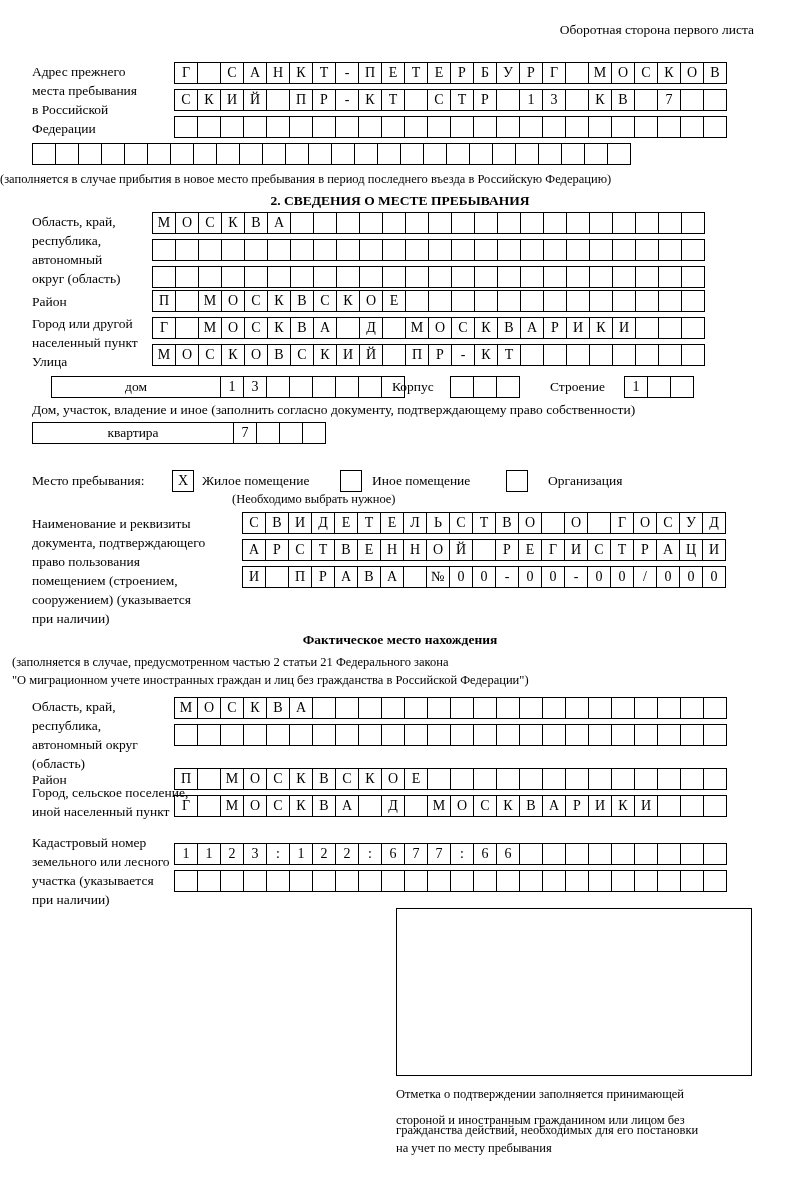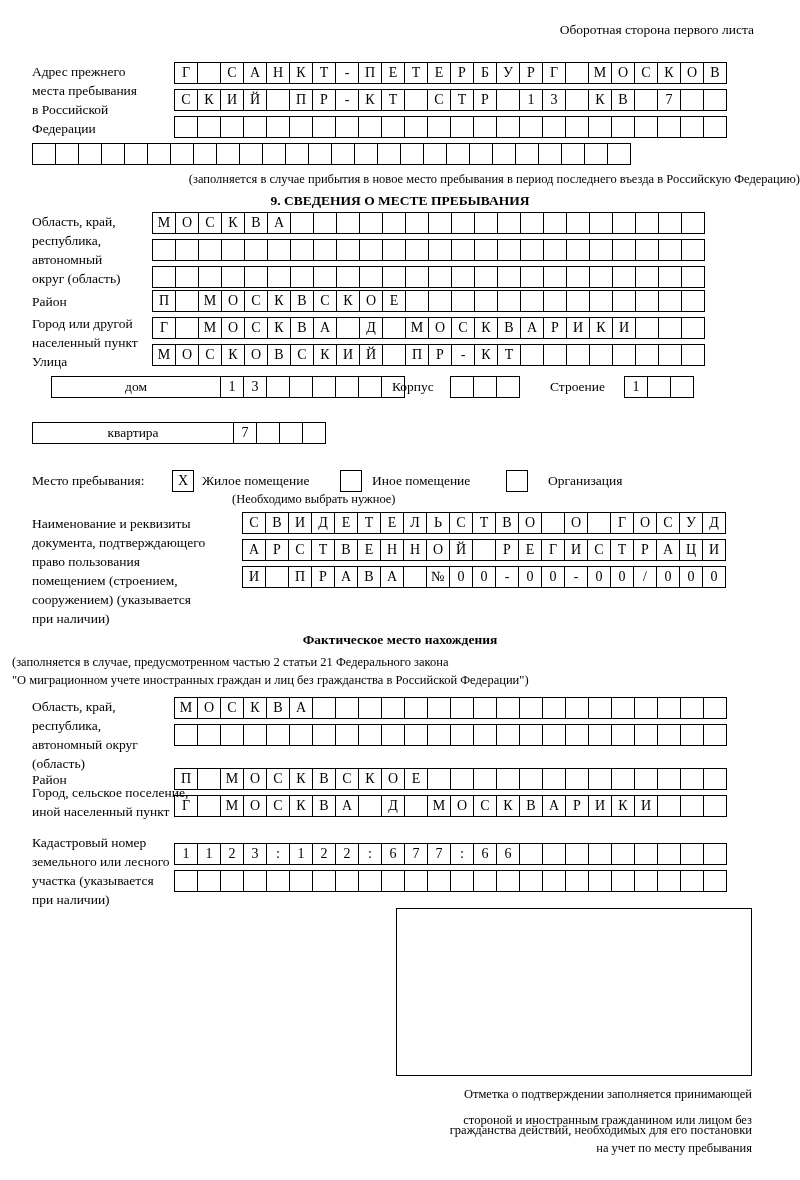--- a/index.html
+++ b/index.html
@@ -86,21 +86,21 @@
     font-size: 14px;
     display: inline-block;
   }
   .bigbox {
     position: absolute;
     border: 1px solid #000;
     box-sizing: border-box;
   }
   .footnote {
     position: absolute;
-    text-align: right;
+    text-align: left;
     font-size: 12.5px;
     line-height: 18px;
     font-family: Liberation Serif, serif;
   }
 </style>
 </head>
 <body>
 
 <div class="page">
 
@@ -213,21 +213,21 @@
       <div class="cell"></div>
       <div class="cell"></div>
       <div class="cell"></div>
       <div class="cell"></div>
       <div class="cell"></div>
       <div class="cell"></div>
     </div>
 
   <div class="footnote" style="top:170px; left:0; width:800px;">(заполняется в случае прибытия в новое место пребывания в период последнего въезда в Российскую Федерацию)</div>
 
-  <div class="center-title" style="top:193px;">9. СВЕДЕНИЯ О МЕСТЕ ПРЕБЫВАНИЯ</div>
+  <div class="center-title" style="top:193px;">2. СВЕДЕНИЯ О МЕСТЕ ПРЕБЫВАНИЯ</div>
 
   <div class="label" style="top:212px; left:32px; width:150px;">Область, край,
 республика,
 автономный
 округ (область)</div>
   <div class="row" style="top:212px; left:152px;" id="s2r1">
       <div class="cell">М</div>
       <div class="cell">О</div>
       <div class="cell">С</div>
       <div class="cell">К</div>
@@ -409,20 +409,21 @@
       <div class="cell"></div>
       <div class="cell"></div>
     </div>
   <div class="inline-text" style="top:376px; left:550px;">Строение</div>
   <div class="row" style="top:376px; left:624px;" id="stroeniecells">
       <div class="cell">1</div>
       <div class="cell"></div>
       <div class="cell"></div>
     </div>
 
+  <div class="label" style="top:400px; left:32px;">Дом, участок, владение и иное (заполнить согласно документу, подтверждающему право собственности)</div>
 
   <div class="row" style="top:422px; left:32px;">
     <div class="boxlabel" style="width:202px;">квартира</div>
     <div id="flatcells" style="display:flex;">
         <div class="cell">7</div>
         <div class="cell"></div>
         <div class="cell"></div>
         <div class="cell"></div>
       </div>
   </div>

